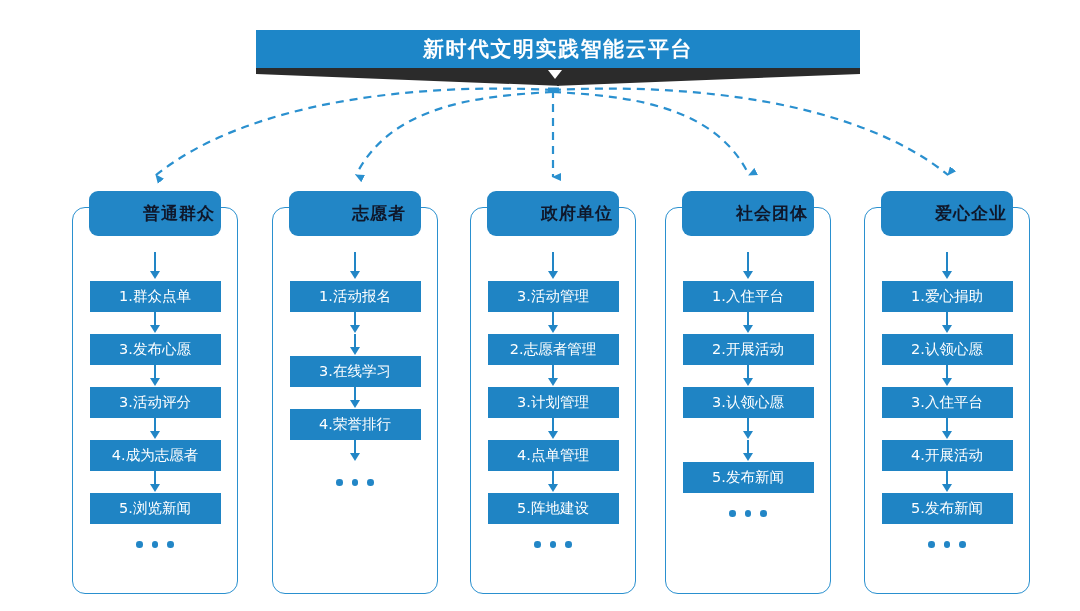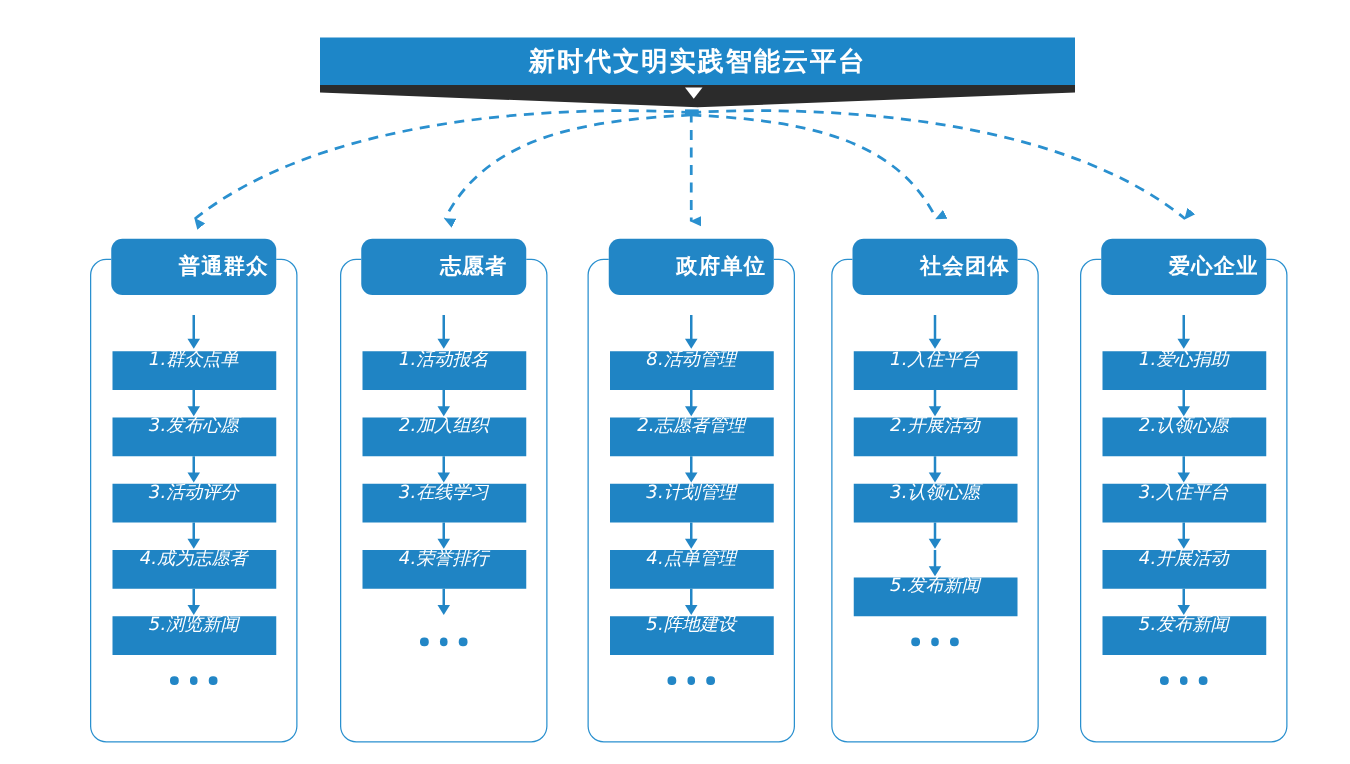--- a/index.html
+++ b/index.html
@@ -49,31 +49,31 @@
     background: #ffffff; z-index: 2;
   }
   .col-header {
     position: absolute; top: -16px; left: 17px; width: 132px; height: 45px;
     background: #2286c6;
     border-radius: 9px;
     display: flex; align-items: center; justify-content: center;
     z-index: 3;
   }
   .col-header-label {
-    color: #ffffff; font-size: 17px; font-weight: bold; letter-spacing: 1px; line-height: 1; margin-left: 48px;
+    color: #0f172a; font-size: 17px; font-weight: bold; letter-spacing: 1px; line-height: 1; margin-left: 48px;
   }
   .col-body {
     position: absolute; top: 45px; left: 0; width: 166px;
     display: flex; flex-direction: column; align-items: center;
     z-index: 1;
   }
   .step-item {
     width: 131px; height: 31px;
     background: #1f84c4;
-    display: flex; align-items: flex-start; justify-content: center; font-style: italic;
+    display: flex; align-items: center; justify-content: center;
   }
   .step-label {
     color: #ffffff; font-size: 14.5px; line-height: 1; white-space: nowrap;
   }
   
   .v-arrow { position: relative; width: 12px; height: 22px; }
   .v-arrow .shaft {
     position: absolute; left: 5px; top: 0; width: 2.4px; height: 15px; background: #2286c6;
   }
   .v-arrow .head {
@@ -193,23 +193,20 @@
           <span class="shaft"></span>
           <span class="head"></span>
         </div>
         <div class="step-item">
           <span class="step-label">1.活动报名</span>
         </div>
         <div class="v-arrow">
           <span class="shaft"></span>
           <span class="head"></span>
         </div>
-        <div class="step-item">
-          <span class="step-label">2.加入组织</span>
-        </div>
         <div class="v-arrow">
           <span class="shaft"></span>
           <span class="head"></span>
         </div>
         <div class="step-item">
           <span class="step-label">3.在线学习</span>
         </div>
         <div class="v-arrow">
           <span class="shaft"></span>
           <span class="head"></span>
@@ -233,21 +230,21 @@
       <div class="frame-notch"></div>
       <div class="col-header">
         <span class="col-header-label">政府单位</span>
       </div>
       <div class="col-body">
         <div class="v-arrow head-arrow">
           <span class="shaft"></span>
           <span class="head"></span>
         </div>
         <div class="step-item">
-          <span class="step-label">8.活动管理</span>
+          <span class="step-label">3.活动管理</span>
         </div>
         <div class="v-arrow">
           <span class="shaft"></span>
           <span class="head"></span>
         </div>
         <div class="step-item">
           <span class="step-label">2.志愿者管理</span>
         </div>
         <div class="v-arrow">
           <span class="shaft"></span>

